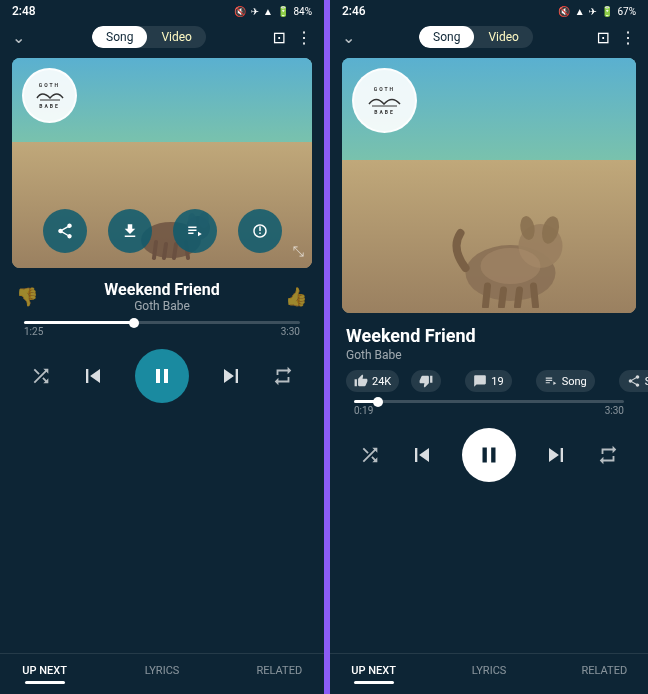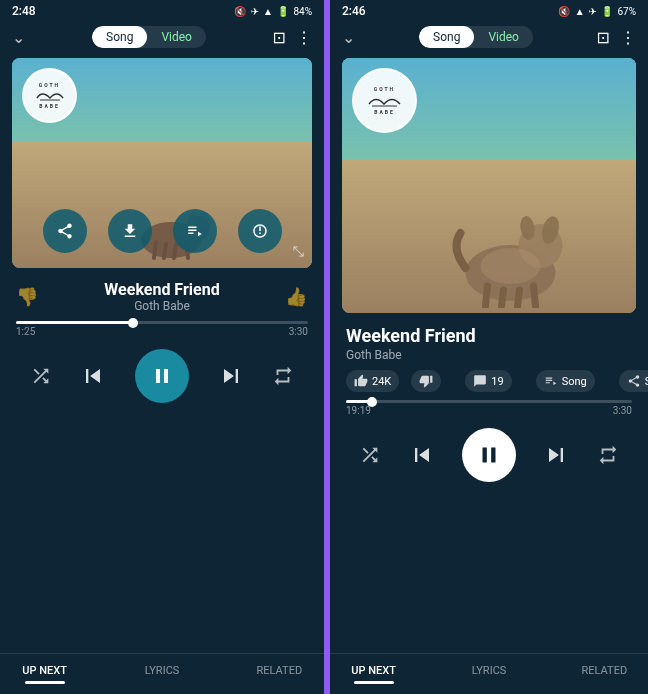--- a/index.html
+++ b/index.html
@@ -57,21 +57,21 @@
     }
     .toggle-group {
       display: flex;
       background: rgba(255,255,255,0.1);
       border-radius: 20px;
       overflow: hidden;
     }
     .toggle-btn {
       padding: 4px 14px;
       font-size: 12px;
-      color: #86efac;
+      color: #fef9c3;
       border-radius: 20px;
       cursor: pointer;
     }
     .toggle-btn.active {
       background: white;
       color: #0d2535;
       font-weight: 400;
     }
     .header-icons {
       display: flex;
@@ -172,21 +172,21 @@
     .song-info-center {
       flex: 1;
       text-align: center;
     }
     .thumb-icon {
       color: rgba(255,255,255,0.6);
       font-size: 18px;
       cursor: pointer;
     }
     .progress-bar-container {
-      padding: 4px 16px;
+      padding: 4px 24px;
     }
     .time-labels {
       display: flex;
       justify-content: space-between;
       color: rgba(255,255,255,0.5);
       font-size: 10px;
       margin-top: 2px;
     }
     .progress-track {
       height: 3px;
@@ -550,21 +550,21 @@
       <span>Sha...</span>
     </div>
   </div>
 
   <div class="progress-bar-container">
     <div class="progress-track">
       <div class="progress-fill" style="width:9%;"></div>
       <div class="progress-dot" style="left:calc(9% - 5px);"></div>
     </div>
     <div class="time-labels">
-      <span>19:19</span>
+      <span>0:19</span>
       <span>3:30</span>
     </div>
   </div>
 
   <div class="controls">
     <div class="ctrl-btn">
       <svg width="22" height="22" viewBox="0 0 24 24" fill="rgba(255,255,255,0.7)">
           <path d="M10.59 9.17L5.41 4 4 5.41l5.17 5.17 1.42-1.41zM14.5 4l2.04 2.04L4 18.59 5.41 20 17.96 7.46 20 9.5V4h-5.5zm.33 9.41l-1.41 1.41 3.13 3.13L14.5 20H20v-5.5l-2.04 2.04-3.13-3.13z"></path>
         </svg>
     </div>

